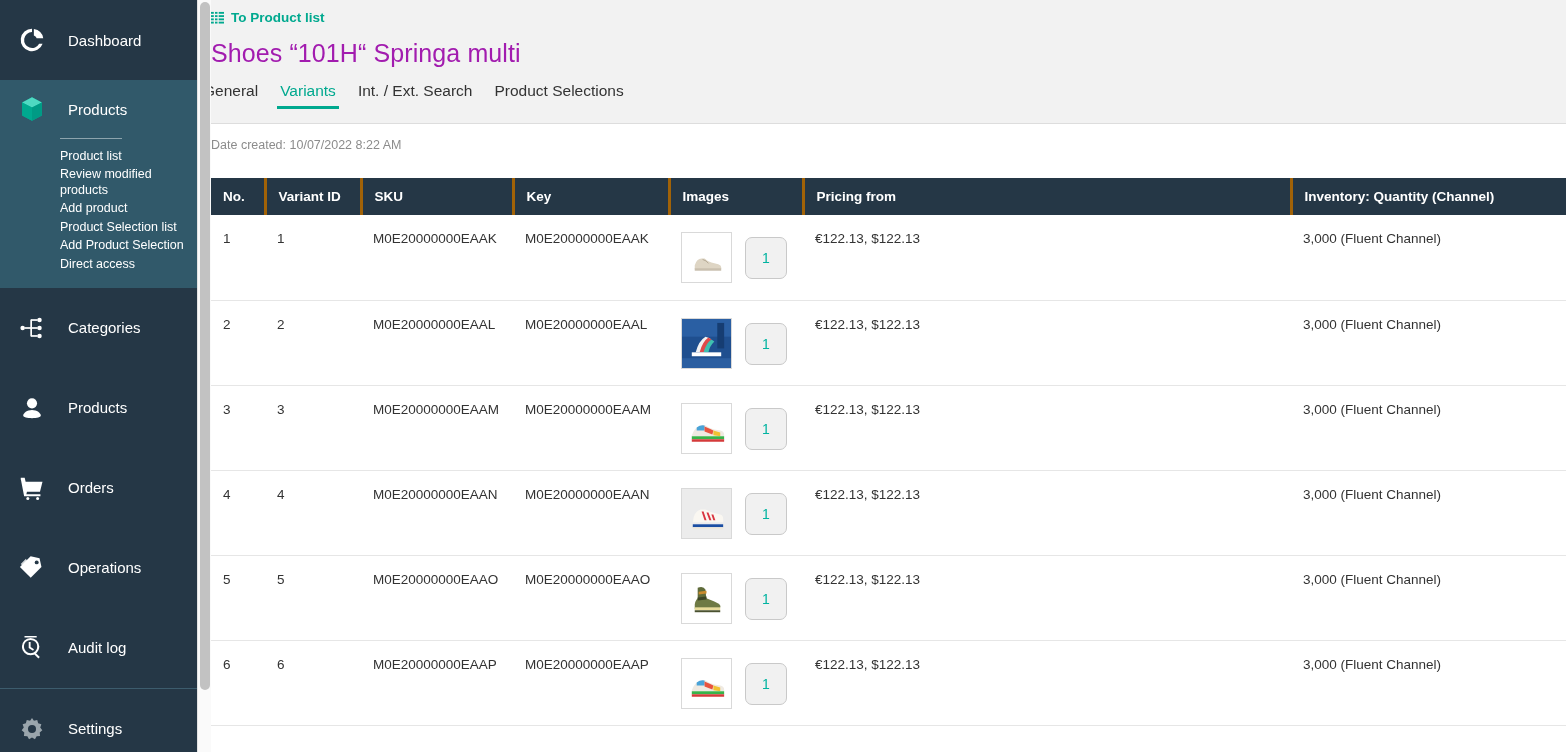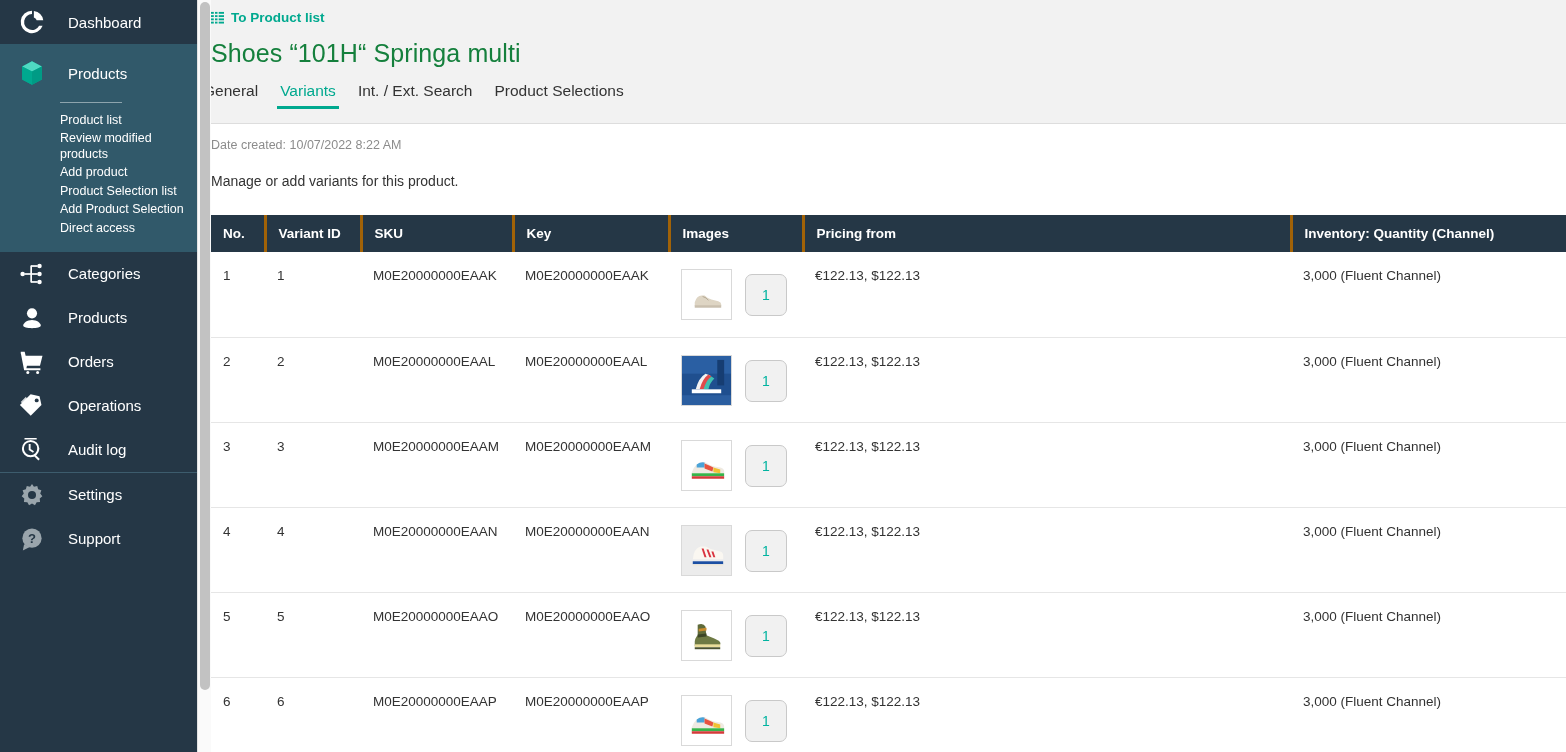--- a/index.html
+++ b/index.html
@@ -15,21 +15,21 @@
   #sidebar {
     width: 197px; height: 752px;
     background: #253746;
     flex: 0 0 197px;
     position: relative;
     overflow: hidden;
   }
   .nav-item {
     display: flex;
     align-items: center;
-    height: 44px;
+    height: 80px;
     padding-left: 12px;
     color: #ffffff;
     font-size: 15px;
     cursor: pointer;
   }
   .nav-item .nav-icon {
     width: 40px; height: 40px;
     flex: 0 0 40px;
     display: flex; align-items: center; justify-content: center;
     margin-right: 16px;
@@ -104,21 +104,21 @@
     display: flex; align-items: center;
     color: #00a98f;
     font-size: 13.5px;
     font-weight: bold;
     cursor: pointer;
     height: 18px;
   }
   .breadcrumb .bc-icon { margin-right: 7px; display: flex; align-items: center; }
   .page-title {
     font-size: 25px;
-    color: #15803d;
+    color: #a21caf;
     font-weight: normal;
     margin-top: 13px;
     letter-spacing: 0.1px;
   }
   .tabs {
     display: flex;
     align-items: flex-start;
     position: absolute;
     left: 6px; bottom: 0;
     height: 42px;
@@ -378,21 +378,20 @@
         <div class="tab">General</div>
         <div class="tab active">Variants</div>
         <div class="tab">Int. / Ext. Search</div>
         <div class="tab">Product Selections</div>
       </div>
       <div class="head-rule"></div>
     </div>
 
     <div class="info-block">
       <div class="date-created">Date created: 10/07/2022 8:22 AM</div>
-      <div class="manage-text">Manage or add variants for this product.</div>
     </div>
 
     <div class="table-wrap">
       <table class="variants">
         <colgroup>
           <col class="col-no">
             <col class="col-varid">
             <col class="col-sku">
             <col class="col-key">
           <col class="col-images">

